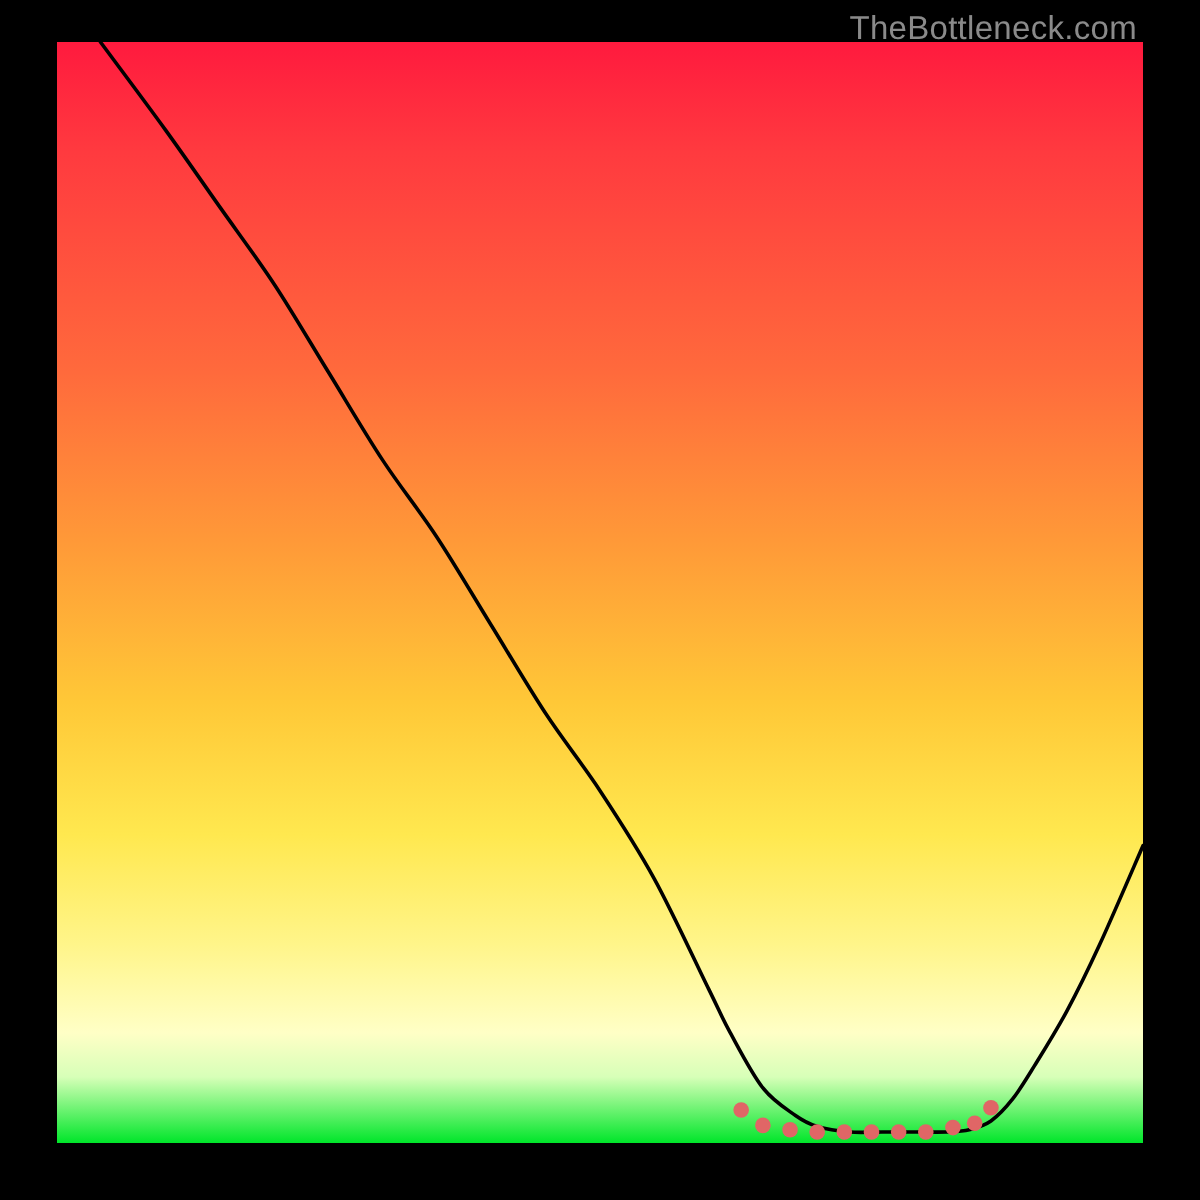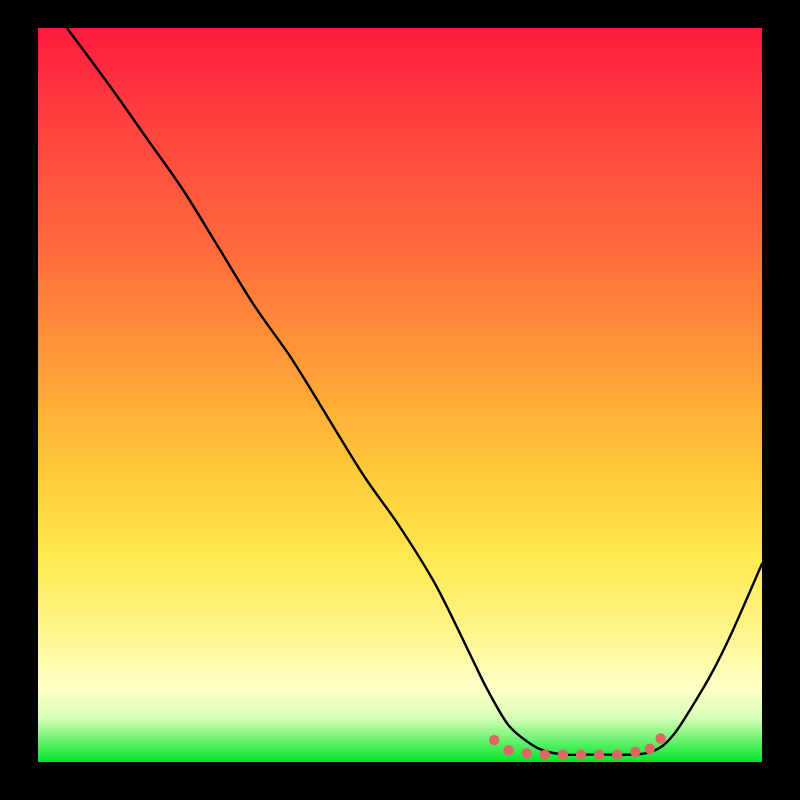--- a/index.html
+++ b/index.html
@@ -55,20 +55,21 @@
     width: 724px;
     height: 734px;
     overflow: visible;
   }
 </style>
 </head>
 <body>
 
 <div class="frame">
 
+  <div class="watermark">TheBottleneck.com</div>
 
   <div class="plot-area">
 
     <svg class="curve" viewBox="0 0 724 734" preserveAspectRatio="none">
       <path id="curve-path" fill="none" stroke="#000000" stroke-width="2.4" stroke-linecap="round" stroke-linejoin="round" d="M 28.96 0 C 36.2 9.78666666666667, 59.12666666666667 40.37000000000002, 72.4 58.72000000000003 C 85.67333333333333 77.07000000000004, 96.53333333333333 92.97333333333336, 108.6 110.10000000000002 C 120.66666666666666 127.22666666666669, 132.73333333333335 143.13000000000002, 144.8 161.48000000000002 C 156.86666666666667 179.83, 168.93333333333334 200.62666666666672, 181 220.20000000000005 C 193.06666666666666 239.77333333333337, 205.13333333333333 260.57000000000005, 217.2 278.92 C 229.26666666666665 297.27, 241.33333333333331 311.94999999999993, 253.39999999999998 330.29999999999995 C 265.46666666666664 348.65, 277.53333333333336 369.4466666666667, 289.6 389.02000000000004 C 301.6666666666667 408.59333333333336, 313.73333333333335 429.39, 325.8 447.74 C 337.8666666666667 466.09000000000003, 349.93333333333334 480.77, 362 499.12 C 374.06666666666666 517.47, 386.1333333333334 535.82, 398.20000000000005 557.84 C 410.2666666666667 579.86, 425.9533333333333 614.1133333333333, 434.4 631.24 C 442.84666666666664 648.3666666666667, 442.84666666666664 649.59, 448.88 660.6 C 454.91333333333336 671.61, 463.36 688.125, 470.6 697.3 C 477.84000000000003 706.4749999999999, 486.28666666666675 711.3683333333333, 492.32000000000005 715.65 C 498.35333333333335 719.9316666666666, 500.76666666666665 721.155, 506.79999999999995 722.99 C 512.8333333333333 724.825, 521.28 726.0483333333333, 528.52 726.66 C 535.76 727.2716666666666, 543 726.66, 550.24 726.66 C 557.48 726.66, 564.72 726.66, 571.96 726.66 C 579.2 726.66, 587.6466666666666 726.9046666666666, 593.68 726.66 C 599.7133333333333 726.4153333333334, 603.3333333333333 726.4153333333334, 608.16 725.192 C 612.9866666666667 723.9686666666666, 617.8133333333333 722.7453333333334, 622.64 719.32 C 627.4666666666667 715.8946666666667, 632.2933333333333 710.7566666666667, 637.12 704.64 C 641.9466666666667 698.5233333333333, 645.5666666666667 692.4066666666666, 651.6 682.62 C 657.6333333333333 672.8333333333334, 666.08 659.3766666666667, 673.32 645.92 C 680.5600000000001 632.4633333333333, 686.5933333333332 620.23, 695.04 601.88 C 703.4866666666667 583.53, 719.1733333333333 546.8299999999999, 724 535.8199999999999"></path>
       <g id="marker-group">
           <circle cx="456.12" cy="711.98" r="5.2" fill="#e06666"></circle>
           <circle cx="470.6" cy="722.256" r="5.2" fill="#e06666"></circle>
           <circle cx="488.70000000000005" cy="725.192" r="5.2" fill="#e06666"></circle>
           <circle cx="506.79999999999995" cy="726.66" r="5.2" fill="#e06666"></circle>

